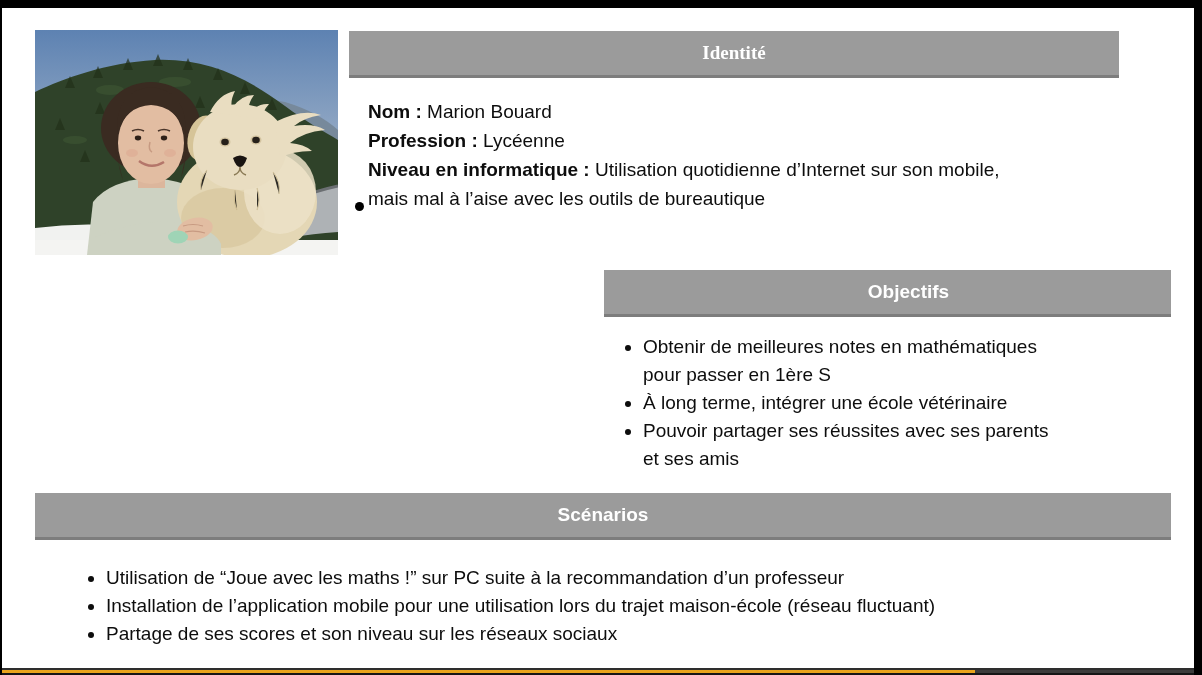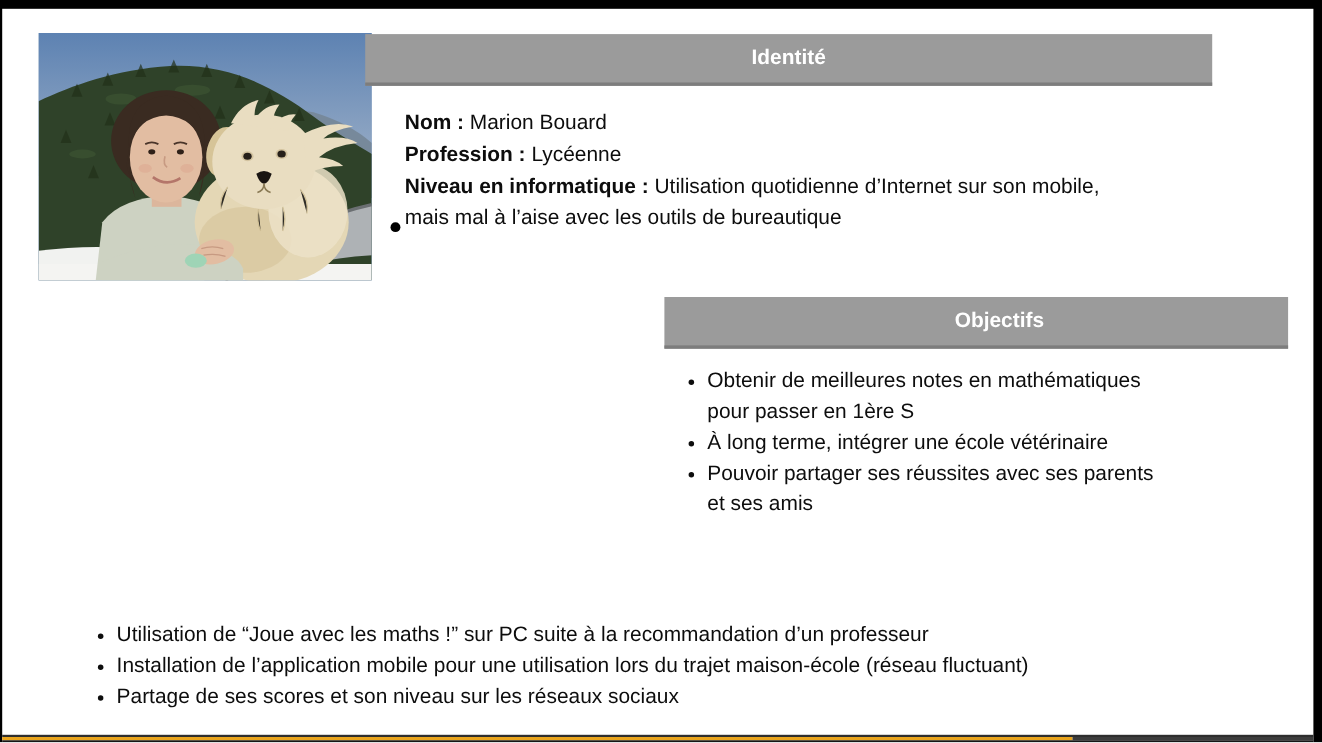--- a/index.html
+++ b/index.html
@@ -21,21 +21,21 @@
   
   .photo { position:absolute; left:35px; top:30px; width:303px; height:225px; overflow:hidden; background:#8fa9c6; }
   .photo svg { display:block; }
 
   
   .section-header {
     position:absolute; background:#9b9b9b; border-bottom:3px solid #7d7d7d;
     color:#ffffff; font-weight:bold; font-size:19px;
     display:flex; align-items:center; justify-content:center; box-sizing:border-box;
   }
-  #hdr-identite  { left:332px; top:31px;  width:770px;  height:47px; }
+  #hdr-identite  { left:349px; top:31px;  width:770px;  height:47px;font-family:Liberation Serif, serif; }
   #hdr-caract    { left:35px;  top:270px; width:557px;  height:47px; }
   #hdr-objectifs { left:604px; top:270px; width:567px;  height:47px;padding-left:42px; }
   #hdr-scenarios { left:35px;  top:493px; width:1136px; height:47px; }
 
   
   .identity-text { position:absolute; left:368px; top:97px; width:815px; font-size:19px; line-height:29px; }
   .identity-text .field b { font-weight:bold; }
   .identity-text .field .value { white-space:pre-line; }
   .identity-text .field b::after { content:" "; }
   .stray-bullet { position:absolute; left:355px; top:202px; width:9px; height:9px; border-radius:50%; background:#000; }
@@ -173,20 +173,23 @@
     <span>Objectifs</span>
   </div>
   <ul class="blist" id="list-objectifs">
     <li>Obtenir de meilleures notes en mathématiques
 pour passer en 1ère S</li>
     <li>À long terme, intégrer une école vétérinaire</li>
     <li>Pouvoir partager ses réussites avec ses parents
 et ses amis</li>
   </ul>
 
+  <div class="section-header" id="hdr-scenarios">
+    <span>Scénarios</span>
+  </div>
   <ul class="blist" id="list-scenarios">
     <li>Utilisation de “Joue avec les maths !” sur PC suite à la recommandation d’un professeur</li>
     <li>Installation de l’application mobile pour une utilisation lors du trajet maison-école (réseau fluctuant)</li>
     <li>Partage de ses scores et son niveau sur les réseaux sociaux</li>
   </ul>
 
   <div class="bottom-dark"></div>
   <div class="bottom-yellow"></div>
   <div class="bottom-gray"></div>
   <div class="bottom-edge"></div>

